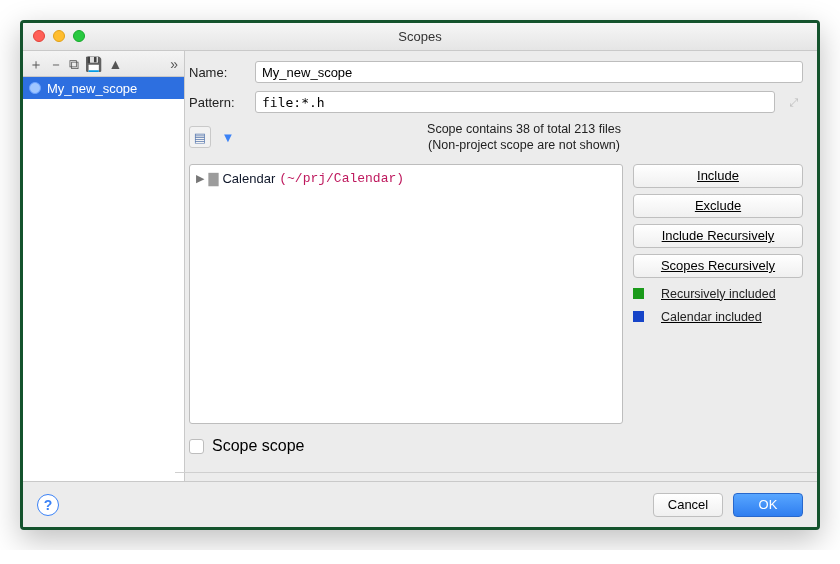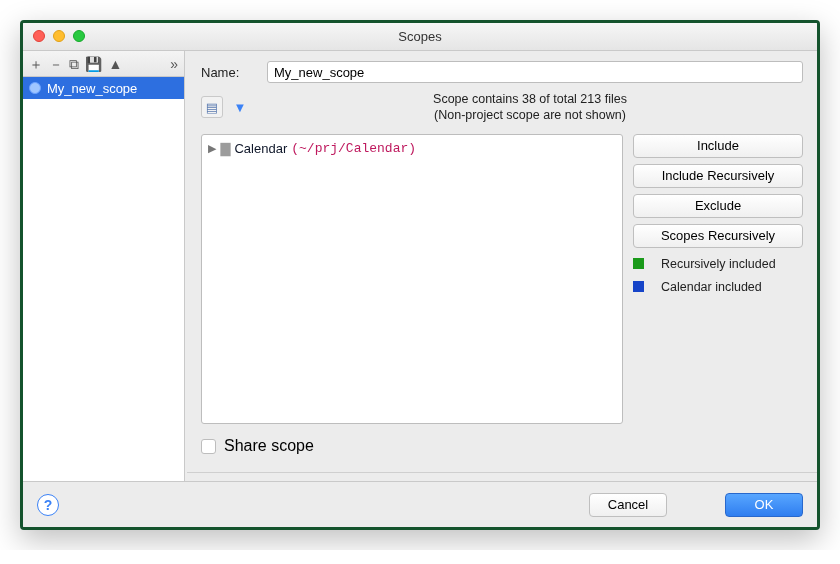--- a/index.html
+++ b/index.html
@@ -25,59 +25,59 @@
     display:flex; align-items:center; padding:0 6px; gap:6px; color:#555;
   }
   .toolbar .ic { font-size:14px; line-height:1; cursor:pointer; color:#555; }
   .toolbar .spacer{flex:1}
   .list { flex:1; overflow:auto; }
   .list-item {
     height:22px; background:#2d6fe0; color:#fff; display:flex; align-items:center;
     padding:0 6px; gap:6px; font-size:13px;
   }
   .globe { width:12px;height:12px;border-radius:50%;background:#9fc6ff;border:1px solid #6aa1ff;display:inline-block;}
-  .main { flex:1; padding:10px 14px 8px 16px; display:flex; flex-direction:column; gap:8px; }
+  .main { flex:1; padding:10px 14px 8px 4px; display:flex; flex-direction:column; gap:8px; }
   .row { display:flex; align-items:center; gap:10px; }
   .lbl { width:56px; font-size:13px; color:#222; }
   .txt {
     flex:1; height:22px; border:1px solid #bdbdbd; border-radius:3px; background:#fff;
     font-size:13px; padding:0 6px;
   }
   .pattern { font-family: Menlo, Consolas, monospace; }
   .icons-row { display:flex; align-items:center; gap:6px; }
   .icon-btn { width:22px;height:22px;border:1px solid #c9c9c9;border-radius:3px;background:#f2f2f2;display:flex;align-items:center;justify-content:center;font-size:13px;color:#5b7bb0;cursor:pointer;}
   .info { flex:1; text-align:center; font-size:12.5px; color:#222; line-height:1.3; }
   .tree-and-buttons { display:flex; gap:10px; flex:1; min-height:0; margin-top:2px;}
   .tree {
     flex:1; border:1px solid #bdbdbd; border-radius:3px; background:#fff; padding:6px 6px;
     font-size:13px; overflow:auto;
   }
   .tree-row { display:flex; align-items:center; gap:4px; color:#225; }
   .tree-row .chev{color:#777;font-size:11px;}
   .folder-ic { color:#9c9c9c; font-size:13px; }
   .tree-row .nm{color:#0f172a;}
   .tree-row .path{color:#be185d;font-family:Liberation Mono, monospace;}
-  .btn-col { width:170px; display:flex; flex-direction:column; gap:6px; }
+  .btn-col { width:170px; display:flex; flex-direction:column; gap:6px;text-decoration:underline; }
   .btn {
     height:24px; border:1px solid #bfbfbf; border-radius:4px; background:linear-gradient(#ffffff,#f0f0f0);
     font-size:13px; cursor:pointer;
   }
   .legend { display:flex; align-items:center; gap:17px; font-size:12.5px; color:#222; margin-top:3px;}
   .sq { width:11px;height:11px;display:inline-block;}
   .share-row { display:flex; align-items:center; gap:8px; height:28px; }
   .chk { width:15px;height:15px;border:1px solid #bdbdbd;border-radius:3px;background:#fff;cursor:pointer;}
   .sep { height:1px; background:#cfcfcf; margin:4px -14px 0 -14px; }
   .footer {
     height:46px; border-top:1px solid #c9c9c9; background:#ececec;
     display:flex; align-items:center; padding:0 14px; gap:10px;
   }
   .help { width:22px;height:22px;border:1.5px solid #3b82f6;color:#3b82f6;border-radius:50%;display:flex;align-items:center;justify-content:center;font-size:14px;font-weight:600;cursor:pointer;background:#fff;}
   .footer .spacer{flex:1;}
   .btn.primary { background:linear-gradient(#58a6ff,#2f7ef0); color:#fff; border-color:#2868cc; }
-  .btn.footer-btn { width:78px;margin-left:48px; }
+  .btn.footer-btn { width:70px; }
   .expand-btn{width:18px;color:#bbb;font-size:11px;cursor:pointer;text-align:center;}
 </style>
 </head>
 <body>
 
 <div class="window">
   <div class="titlebar">
     <div class="traffic">
       <div class="tl close"></div>
       <div class="tl min"></div>
@@ -103,20 +103,25 @@
           <span>My_new_scope</span>
         </div>
       </div>
     </div>
 
     <div class="main">
       <div class="row">
         <div class="lbl">Name:</div>
         <input class="txt" value="My_new_scope" style="">
       </div>
+      <div class="row">
+        <div class="lbl">Pattern:</div>
+        <input class="txt pattern" value="file:*.h" style="">
+        <span class="expand-btn">⤢</span>
+      </div>
 
       <div class="icons-row">
         <div class="icon-btn">▤</div>
         <div class="icon-btn" style="color:#3b82f6;border:none;background:none;">▼</div>
         <div class="info">
           <div>Scope contains 38 of total 213 files</div>
           <div>(Non-project scope are not shown)</div>
         </div>
       </div>
 
@@ -124,37 +129,37 @@
         <div class="tree">
           <div class="tree-row">
             <span class="chev">▶</span>
             <span class="folder-ic">▇</span>
             <span class="nm">Calendar</span>
             <span class="path">(~/prj/Calendar)</span>
           </div>
         </div>
         <div class="btn-col">
           <button class="btn">Include</button>
+          <button class="btn">Exclude</button>
           <button class="btn">Include Recursively</button>
-          <button class="btn">Exclude</button>
           <button class="btn">Scopes Recursively</button>
           <div class="legend">
             <span class="sq" style="background:#1a9a1a"></span>
             <span>Recursively included</span>
           </div>
           <div class="legend">
             <span class="sq" style="background:#1644c8"></span>
             <span>Calendar included</span>
           </div>
         </div>
       </div>
 
       <div class="share-row">
         <div class="chk"></div>
-        <span>Share scope</span>
+        <span>Scope scope</span>
       </div>
       <div class="sep"></div>
     </div>
   </div>
 
   <div class="footer">
     <div class="help">?</div>
     <div class="spacer"></div>
     <button class="btn footer-btn">Cancel</button>
     <button class="btn footer-btn primary">OK</button>

